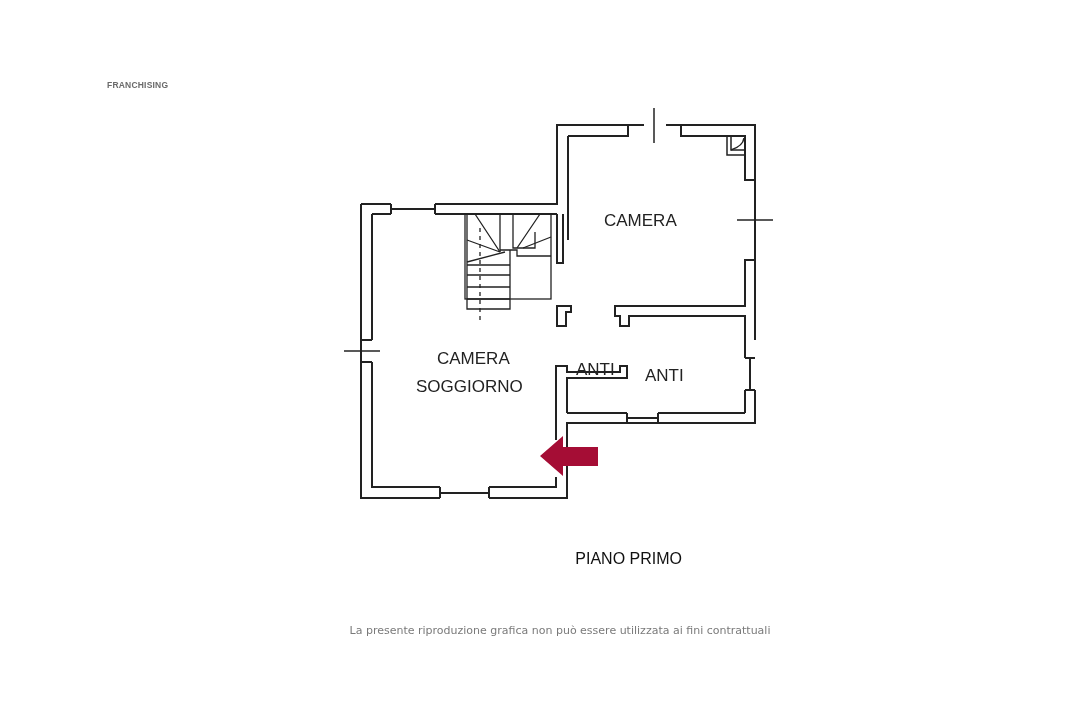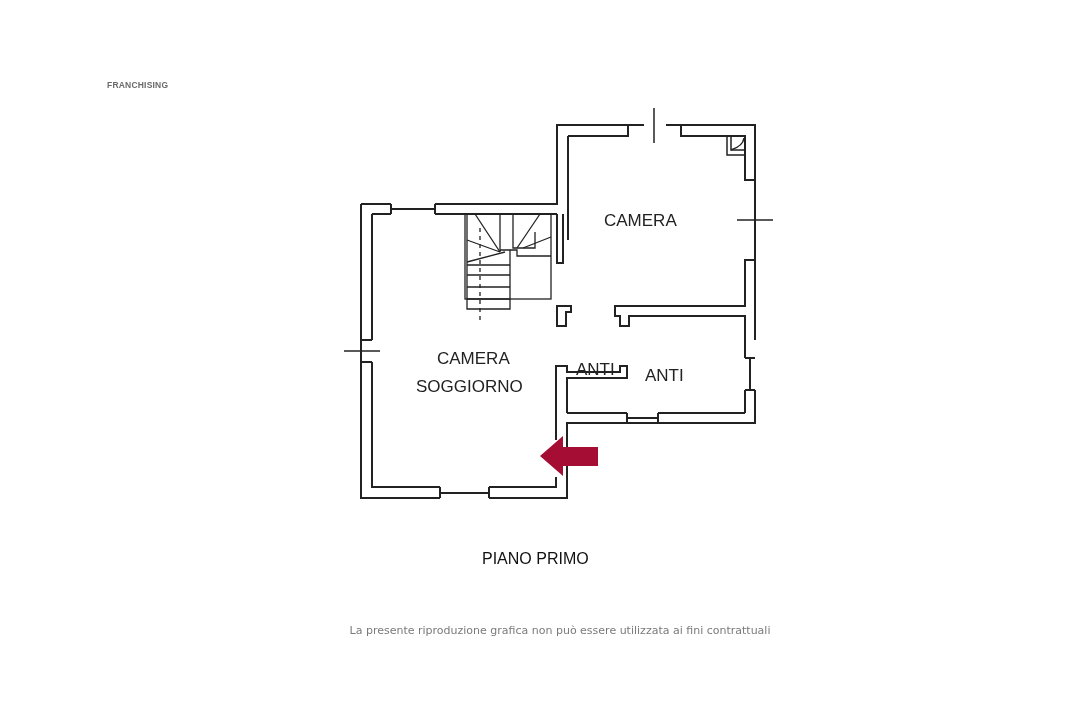--- a/index.html
+++ b/index.html
@@ -2,21 +2,21 @@
 <html><head>
 <meta charset="utf-8">
 <style>
   html, body { margin: 0; padding: 0; background: #ffffff; }
   body { width: 1080px; height: 720px; position: relative; overflow: hidden; font-family: "Liberation Sans", sans-serif; }
   .logo { position: absolute; left: 52px; top: 44px; width: 140px; height: 56px; }
   .logo-word { position: absolute; left: 0; top: -6px; font-family: "DejaVu Serif", serif; font-weight: bold; font-size: 38px; color: #5f5f5f; letter-spacing: -1px; line-height: 48px; }
   .logo-sub { position: absolute; left: 55px; top: 36px; font-family: "Liberation Sans", sans-serif; font-weight: bold; font-size: 8.5px; color: #6a6a6a; letter-spacing: 0.2px; }
   .plan { position: absolute; left: 0; top: 0; width: 1080px; height: 720px; }
   .room-label { position: absolute; font-family: "Liberation Sans", sans-serif; font-size: 17px; color: #222; text-align: center; white-space: nowrap; }
-  .floor-title { position: absolute; left: 482px; top: 550px; width: 200px; text-align: left; font-family: "Liberation Sans", sans-serif; font-size: 16px; color: #111; }
+  .floor-title { position: absolute; left: 482px; top: 550px; width: 200px; text-align: right; font-family: "Liberation Sans", sans-serif; font-size: 16px; color: #111; }
   .disclaimer { position: absolute; left: 200px; top: 624px; width: 720px; text-align: center; font-family: "DejaVu Sans", sans-serif; font-size: 11px; color: #7a7a7a; }
 </style>
 </head>
 <body>
 
 <div class="logo">
   <span class="logo-sub">FRANCHISING</span>
 </div>
 
 <svg class="plan" viewBox="0 0 1080 720" xmlns="http://www.w3.org/2000/svg">

